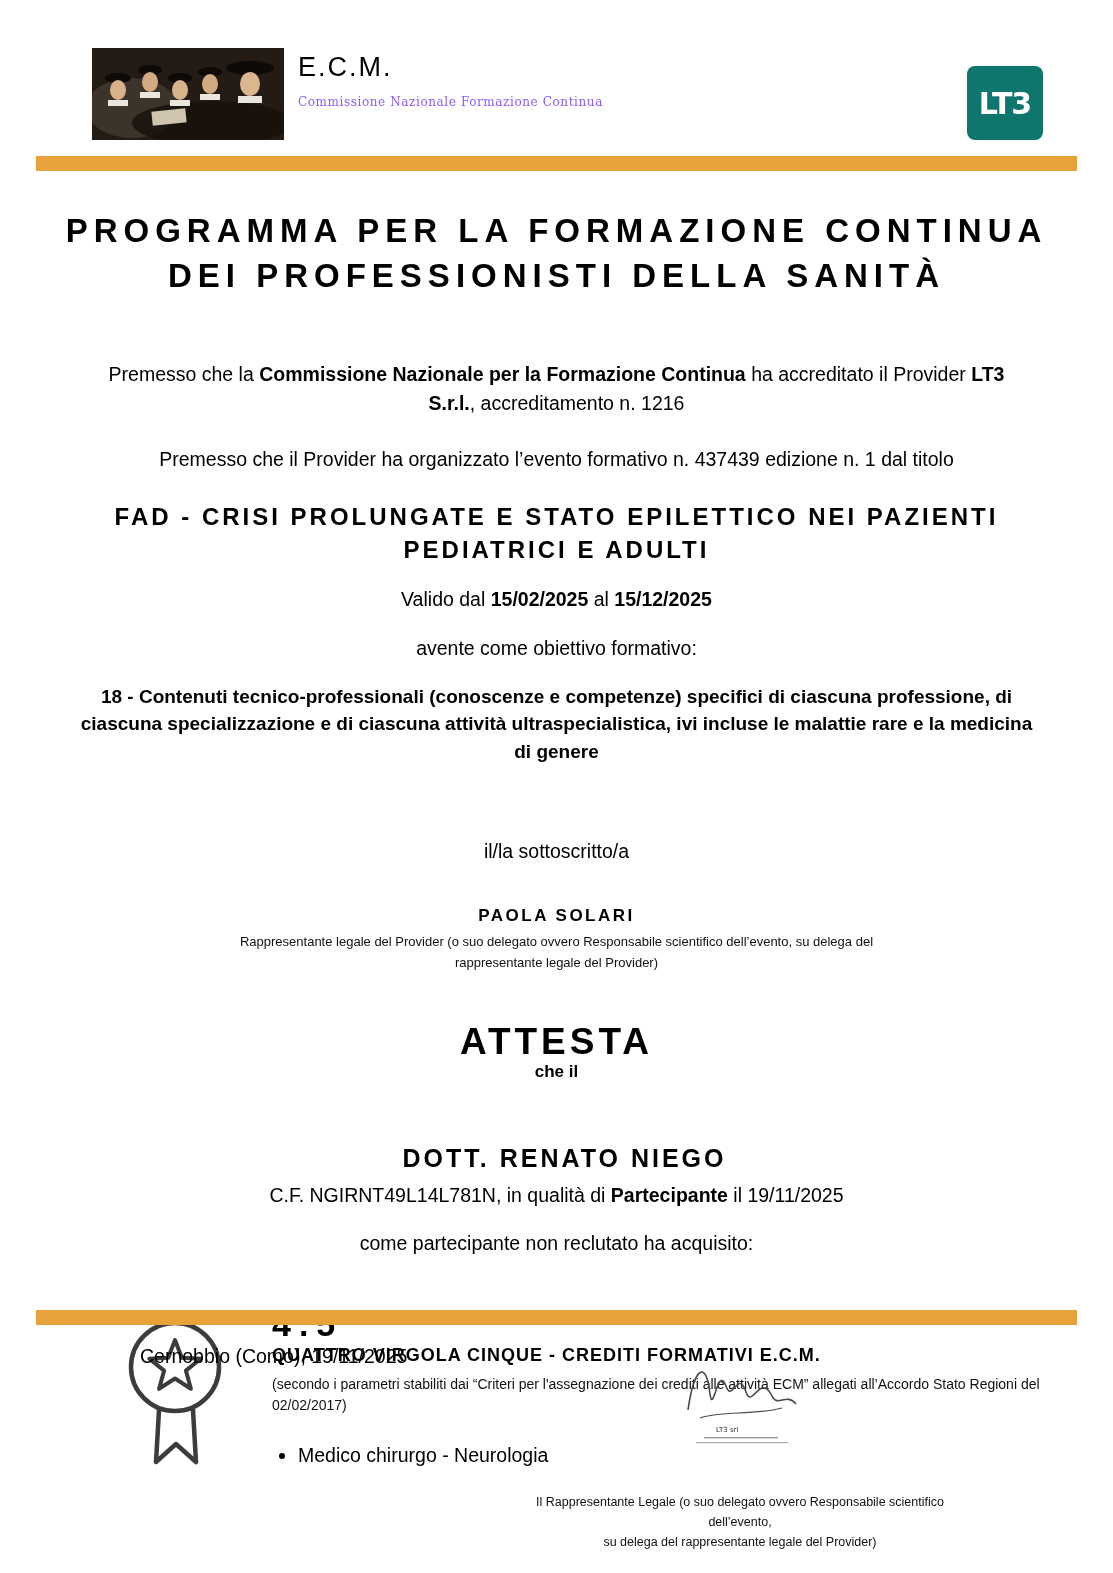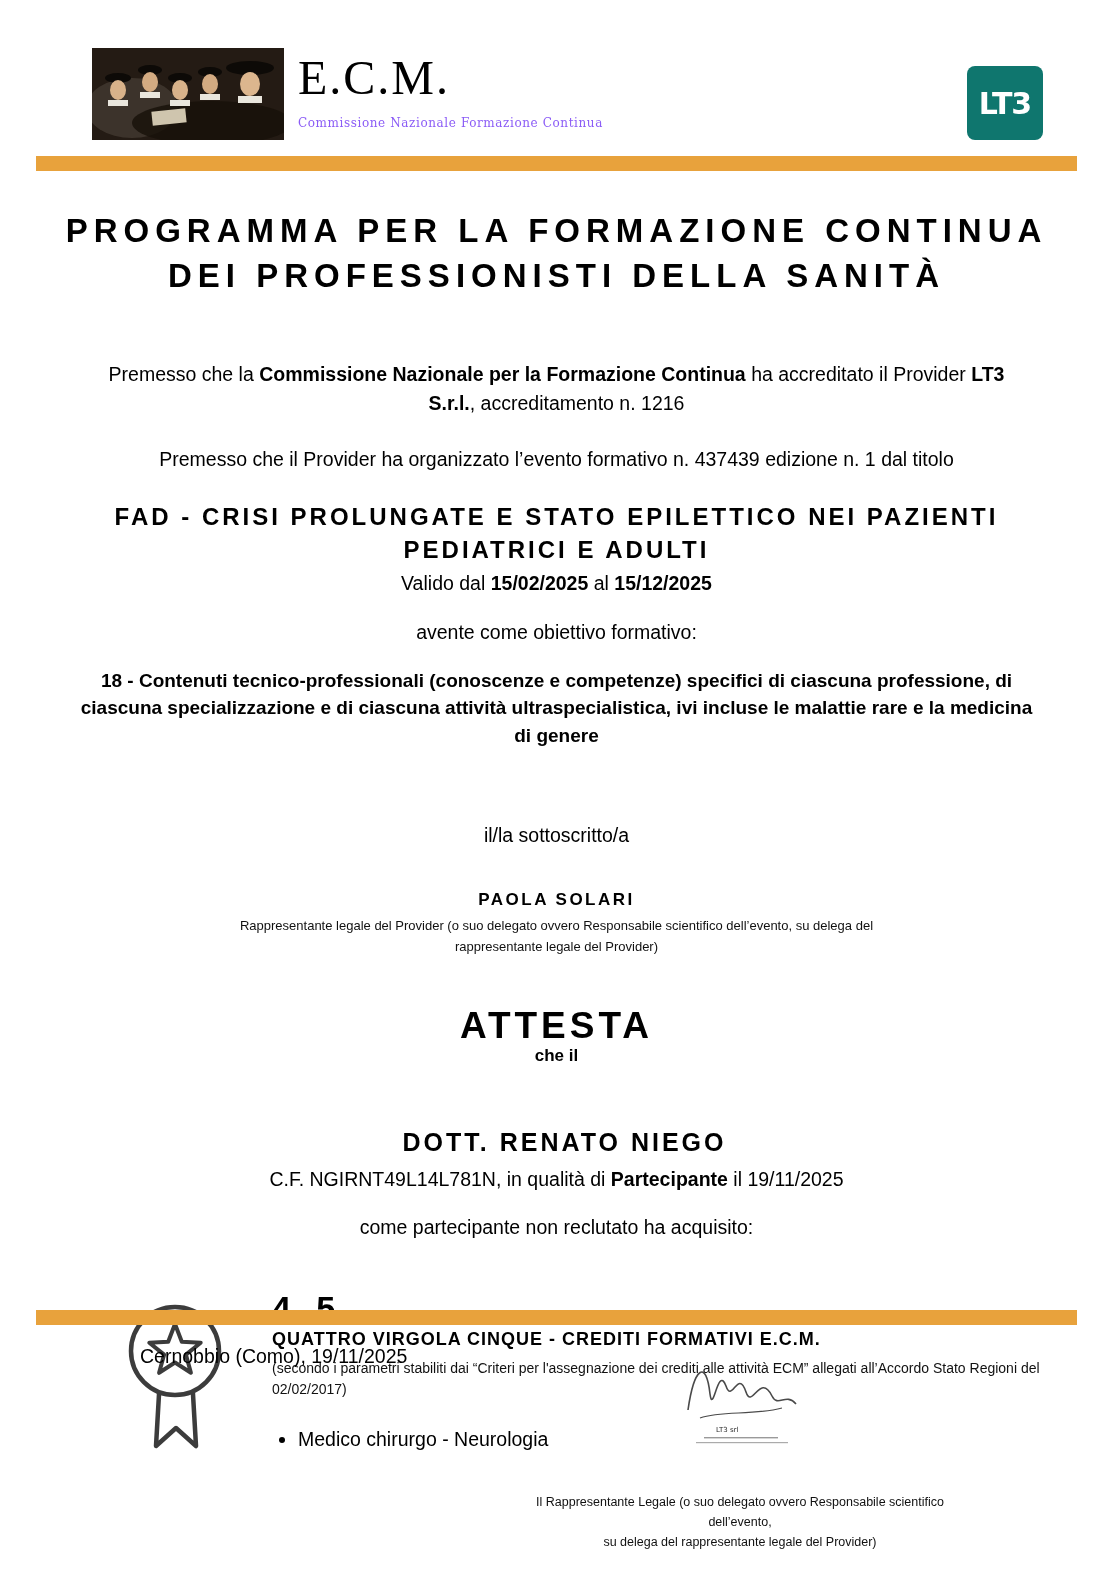--- a/index.html
+++ b/index.html
@@ -14,22 +14,22 @@
   }
   
   .header{
     display:flex;justify-content:space-between;align-items:flex-start;
     padding:48px 70px 0 92px;
   }
   .brand{display:flex;align-items:flex-start;gap:14px;}
   .painting{width:192px;height:92px;display:block;}
   .ecm-text{margin-top:6px;}
   .ecm-title{
-    font-family:Liberation Serif, serif;
-    font-size:48px;line-height:1;letter-spacing:2px;
+    font-family:Liberation Sans, sans-serif;
+    font-size:27px;line-height:1;letter-spacing:2px;
   }
   .ecm-sub{
     font-family:"DejaVu Serif", serif;
     font-size:12px;margin-top:14px;letter-spacing:0.6px;color:#8b5cf6;
   }
   .lt3-logo{
     width:76px;height:74px;border-radius:8px;
     background:#0f766e;
     display:flex;align-items:center;justify-content:center;
     color:#fff;font-family:"DejaVu Sans", sans-serif;
@@ -45,21 +45,21 @@
     margin-top:38px;
     font-weight:bold;font-size:33px;letter-spacing:6px;line-height:1.35;
   }
   .body-text{font-size:19.5px;line-height:1.5;}
   .premessa1{margin-top:62px;padding:0 100px;}
   .premessa2{margin-top:26px;padding:0 100px;}
   .event-title{
     margin-top:26px;
     font-weight:bold;font-size:24px;letter-spacing:3px;line-height:1.4;
   }
-  .valid-line{margin-top:2px;}
+  .valid-line{margin-top:18px;}
   .objective-intro{margin-top:2px;text-align:center;}
   .objective{
     margin-top:4px;padding:0 70px;
     font-weight:bold;font-size:19px;line-height:1.45;
   }
   .sottoscritto{margin-top:72px;}
   .legal-name{
     margin-top:40px;
     font-weight:bold;font-size:17px;letter-spacing:2.5px;
   }

